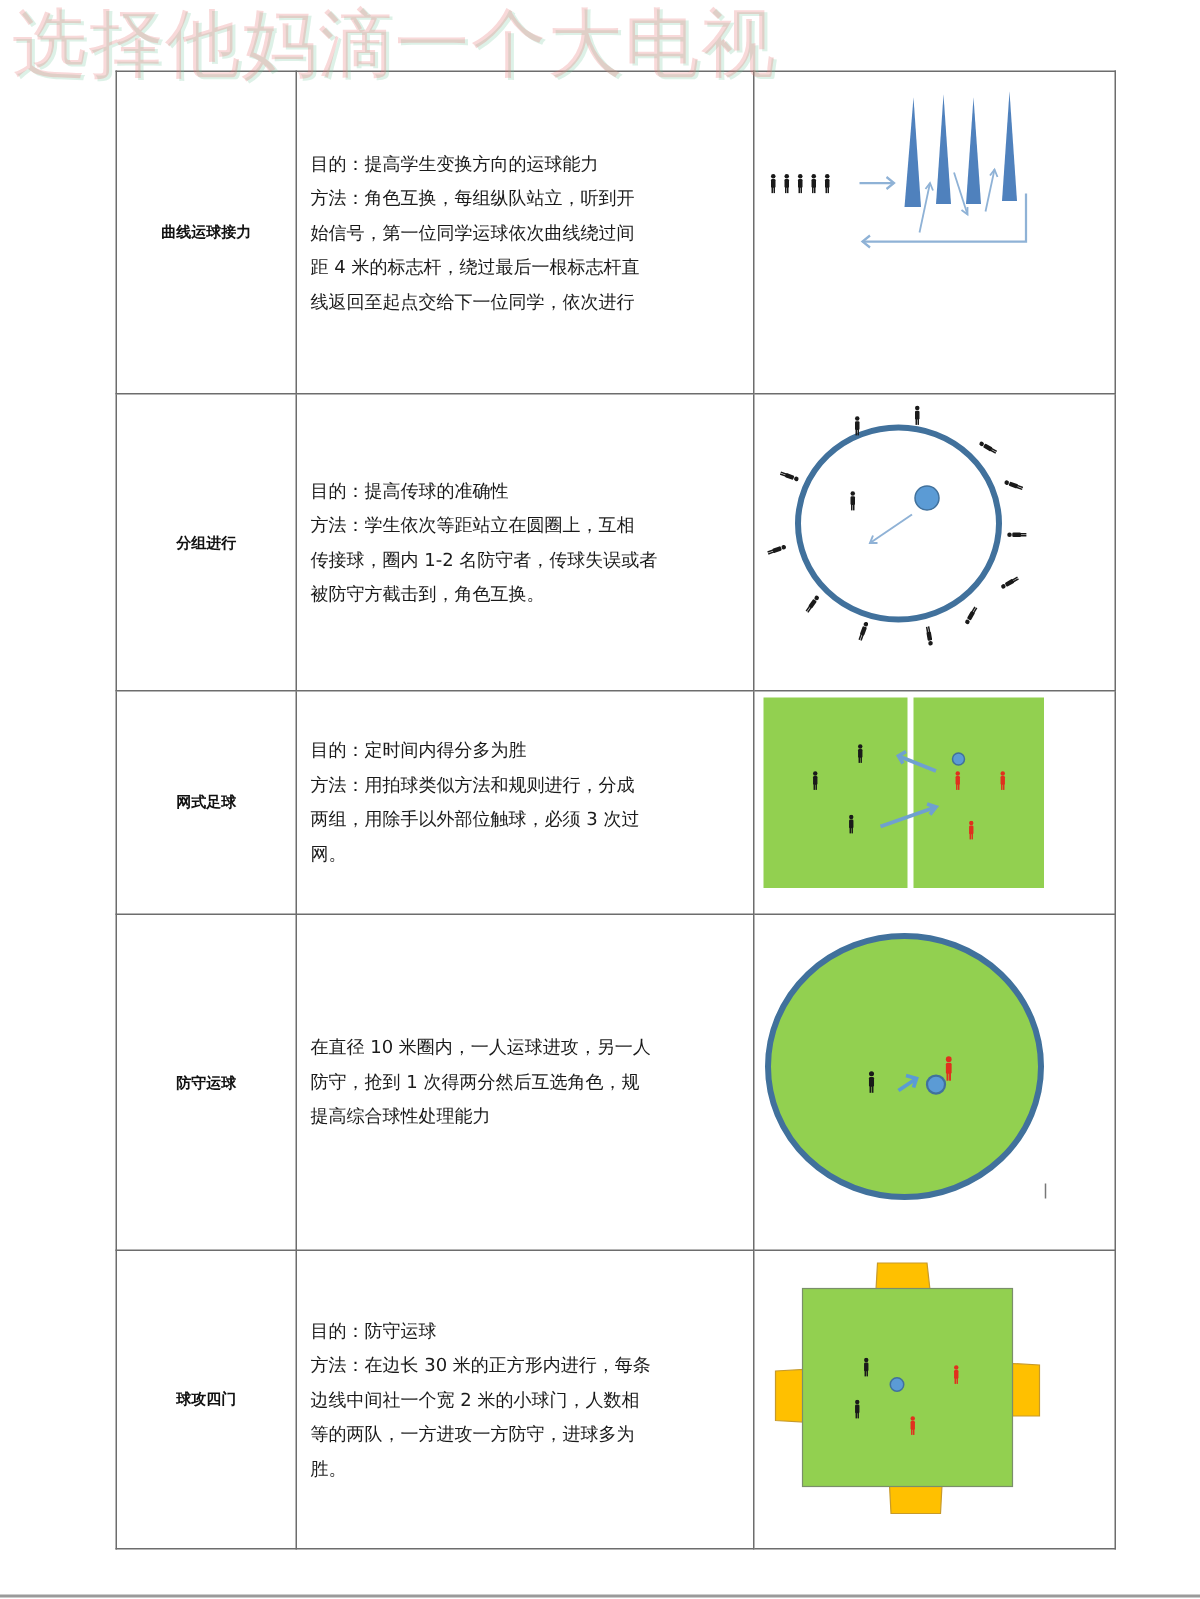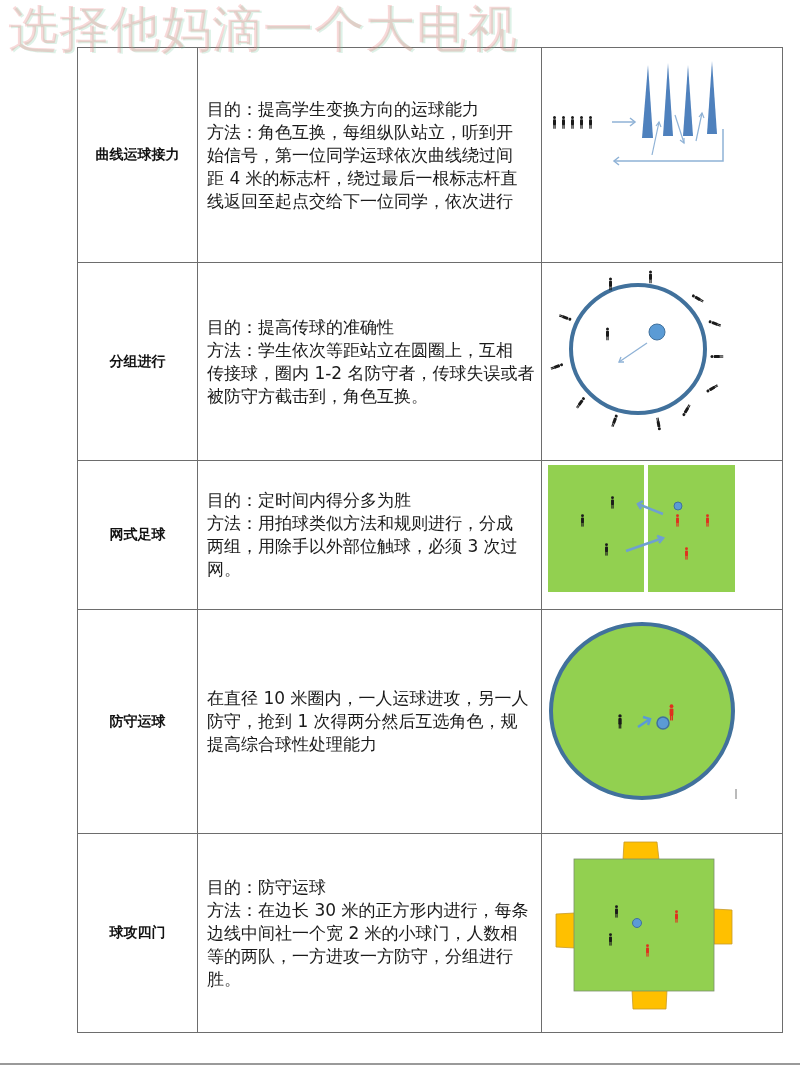--- a/index.html
+++ b/index.html
@@ -10,22 +10,22 @@
   .watermark {
     position: absolute; left: 8px; top: -4px; font-size: 50px; letter-spacing: 1px;
     font-family: "DejaVu Serif", "Liberation Serif", serif; color: rgba(230,120,120,0.28);
     text-shadow: 2px 1px 0 rgba(120,200,160,0.25); white-space: nowrap; z-index: 5; pointer-events: none;
   }
   .page-bottom-line { position: absolute; left: 0; right: 0; top: 1063px; height: 2px; background: #9a9a9a; }
   table.drills {
     position: absolute; left: 77px; top: 47px; border-collapse: collapse; table-layout: fixed;
   }
   table.drills td { border: 1.3px solid #6d6d6d; padding: 0; vertical-align: middle; }
-  td.name-cell { width: 119px; text-align: center; font-weight: bold; font-size: 14px; color: #111; }
-  td.desc-cell { width: 289px; padding: 0 6px 0 9px !important; font-size: 17px; line-height: 23px; color: #1a1a1a; }
+  td.name-cell { width: 119px; text-align: center; font-weight: bold; font-size: 10px; color: #111; }
+  td.desc-cell { width: 289px; padding: 0 6px 0 9px !important; font-size: 12px; line-height: 23px; color: #1a1a1a; }
   td.diagram-cell { width: 240px; position: relative; }
   .desc-line { display: block; white-space: nowrap; }
   svg { display: block; }
 </style>
 </head>
 <body>
 
 <div class="watermark">选择他妈滴一个大电视</div>
 
 <table class="drills">
@@ -198,21 +198,21 @@
       </svg>
     </td>
   </tr>
 
   <tr style="height:199px">
     <td class="name-cell">球攻四门</td>
     <td class="desc-cell">
       <span class="desc-line">目的：防守运球</span>
       <span class="desc-line">方法：在边长 30 米的正方形内进行，每条</span>
       <span class="desc-line">边线中间社一个宽 2 米的小球门，人数相</span>
-      <span class="desc-line">等的两队，一方进攻一方防守，分组进行</span>
+      <span class="desc-line">等的两队，一方进攻一方防守，进球多为</span>
       <span class="desc-line">胜。</span>
     </td>
     <td class="diagram-cell">
       <svg width="240" height="197" viewBox="0 0 240 197">
         <g fill="#ffc000" stroke="#c79a2a" stroke-width="0.8">
           <path d="M82,7 L115,7 L117,25 L81,25 Z"></path>
           <path d="M90,155 L125,155 L124,174 L91,174 Z"></path>
           <path d="M14,79 L33,78 L33,113 L14,112 Z"></path>
           <path d="M172,74 L190,75 L190,109 L172,109 Z"></path>
         </g>

